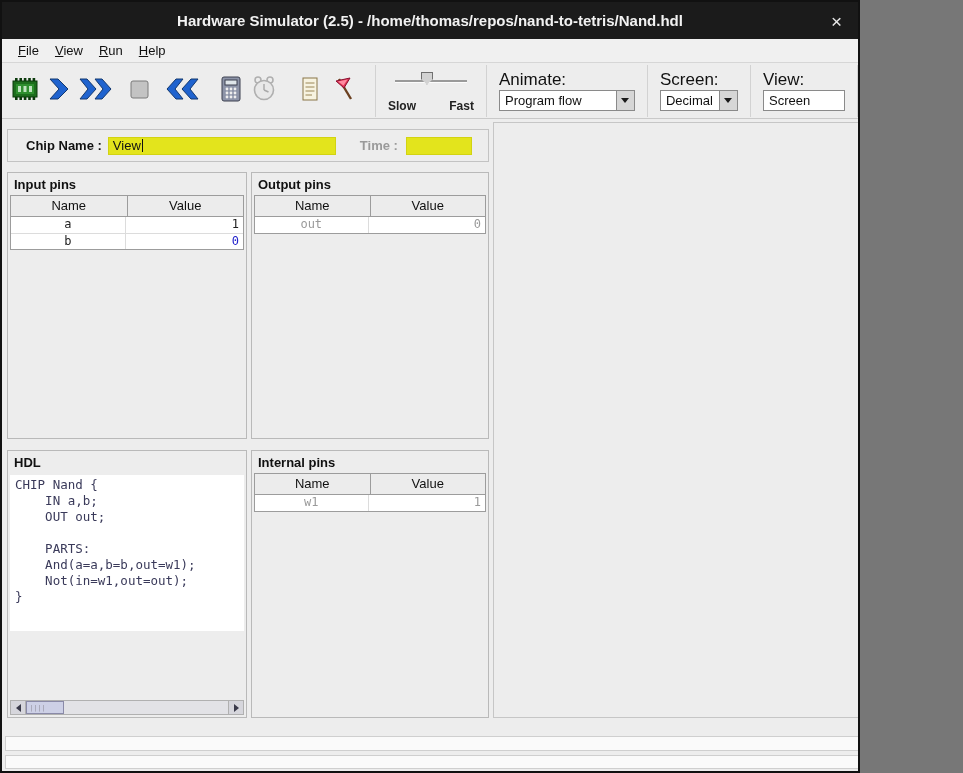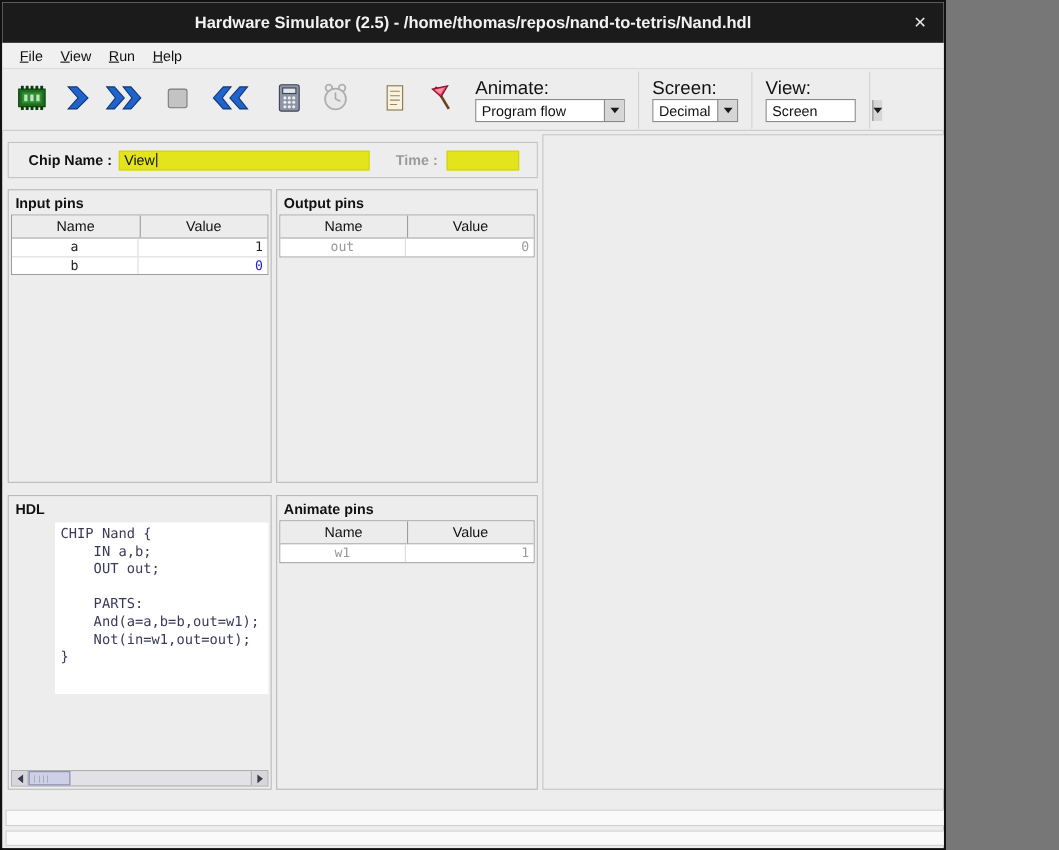--- a/index.html
+++ b/index.html
@@ -97,21 +97,21 @@
   .pt-name, .pt-val { font-family:"DejaVu Sans Mono", monospace; font-size:12px; line-height:15px; color:#222; }
   .pt-name { flex:1; text-align:center; border-right:1px solid #dcdcdc; }
   .pt-val { flex:1; text-align:right; padding-right:4px; }
   .val-blue { color:#2222cc; }
   .dim { color:#9a9a9a; }
 
   
   .hdl-code {
     position:absolute; left:2px; right:2px; top:24px; height:156px; background:#fff;
     font-family:"DejaVu Sans Mono", monospace; font-size:12.5px; line-height:16px;
-    color:#3a3a5a; white-space:pre; padding:2px 5px; overflow:hidden;margin-left:40px;
+    color:#3a3a5a; white-space:pre; padding:2px 5px; overflow:hidden;
   }
   .hscroll {
     position:absolute; left:2px; right:2px; bottom:2px; height:15px;
     background:#e2e2e6; border:1px solid #b0b0b0; display:flex;
   }
   .sb-btn { width:15px; background:#d6d6dc; border-right:1px solid #b0b0b0; display:flex; align-items:center; justify-content:center; }
   .sb-btn.right { border-right:none; border-left:1px solid #b0b0b0; }
   .tri-left { width:0; height:0; border-top:4px solid transparent; border-bottom:4px solid transparent; border-right:5px solid #3a3a4a; }
   .tri-right { width:0; height:0; border-top:4px solid transparent; border-bottom:4px solid transparent; border-left:5px solid #3a3a4a; }
   .sb-track { flex:1; position:relative; }
@@ -252,20 +252,30 @@
     <button class="tbtn gap-s">
       <span>
         <svg width="24" height="28" viewBox="0 0 24 28">
           <line x1="7" y1="4" x2="19" y2="24" stroke="#6b4020" stroke-width="2.4"></line>
           <polygon points="4,6 18,3 12,13" fill="#e03353" stroke="#8a1030"></polygon>
           <polygon points="6,6.6 15.5,4.6 11.5,10.6" fill="#ff8ba0"></polygon>
         </svg>
       </span>
     </button>
 
+    <div class="slider-group">
+      <div class="slider-track-wrap">
+        <div class="slider-track"></div>
+        <div class="slider-thumb"></div>
+      </div>
+      <div class="slider-labels">
+        <span>Slow</span>
+        <span>Fast</span>
+      </div>
+    </div>
 
     <div class="combo-group">
       <span class="combo-label">Animate:</span>
       <div class="combo w-animate">
         <span class="combo-value">Program flow</span>
         <span class="combo-btn">
             <span class="combo-arrow"></span>
           </span>
       </div>
     </div>
@@ -352,21 +362,21 @@
       <span class="sb-track">
           <span class="sb-thumb"></span>
         </span>
       <span class="sb-btn right">
           <span class="tri-right"></span>
         </span>
     </div>
   </div>
 
   <div class="panel" style="left:249px; top:448px; width:238px; height:268px;">
-    <div class="panel-title">Animate pins</div>
+    <div class="panel-title">Internal pins</div>
     <div class="pin-table">
       <div class="pt-head">
         <div class="pt-hcell first">Name</div>
         <div class="pt-hcell">Value</div>
       </div>
       <div class="pt-row">
         <div class="pt-name dim">w1</div>
         <div class="pt-val dim">1</div>
       </div>
     </div>

